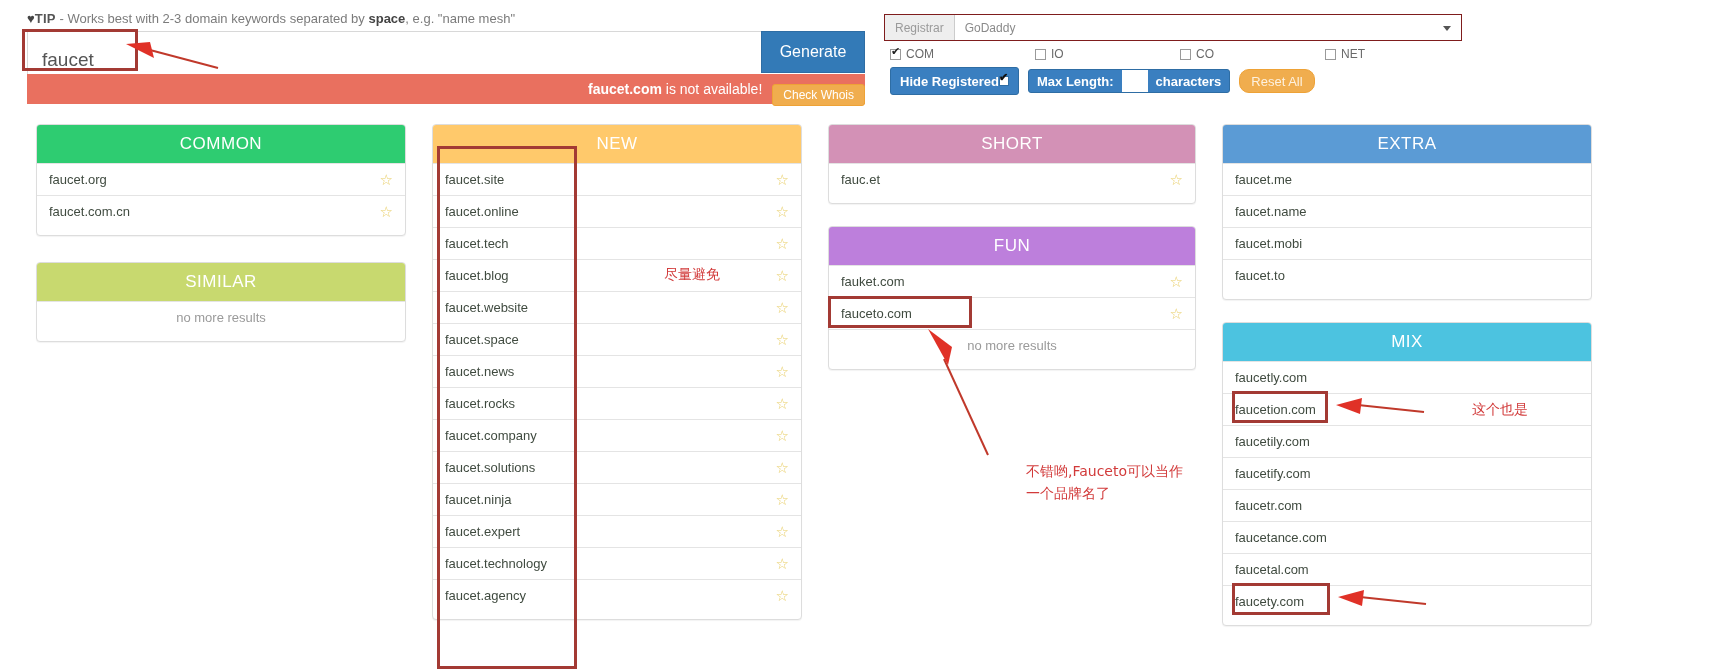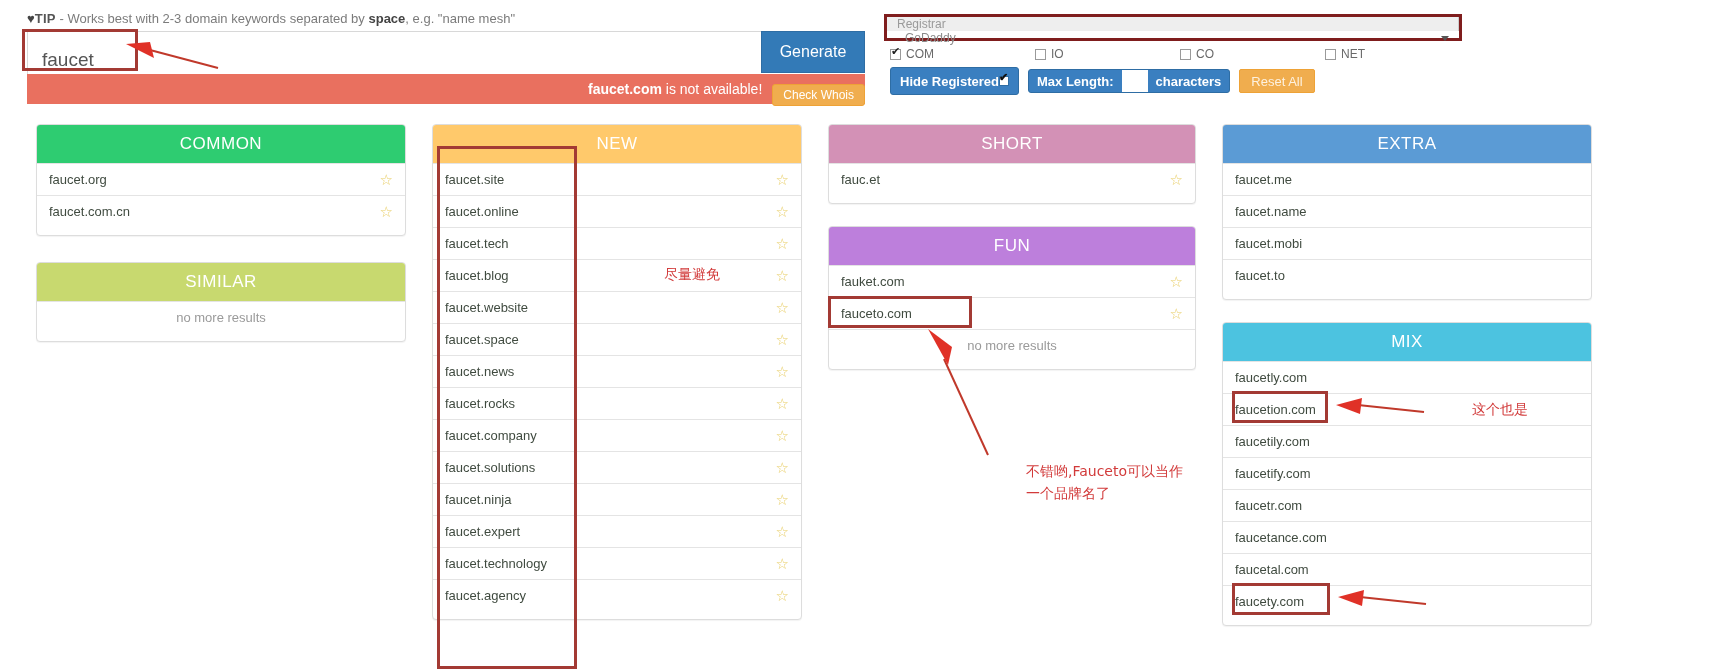--- a/index.html
+++ b/index.html
@@ -64,30 +64,30 @@
     color: #fff; font-size: 12px;
     padding: 3px 10px; border-radius: 3px; cursor: pointer;
     font-family: "Liberation Sans", sans-serif;
     margin-top: 12px;
   }
 
   
   .registrar-group {
     position: absolute; left: 884px; top: 14px;
     width: 578px; height: 27px;
-    display: flex; border: 3px solid #7f1d1d; background: #fff; flex-direction: column;
+    display: flex; border: 1px solid #7f1d1d; background: #fff;
   }
   .registrar-label {
     background: #eeeeee; border-right: 1px solid #ccc;
     padding: 0 10px; display: flex; align-items: center;
     font-size: 12px; color: #9a9a9a;
   }
   .registrar-select {
     flex: 1; display: flex; align-items: center;
-    padding: 0 18px; font-size: 12px; color: #8a8a8a;
+    padding: 0 10px; font-size: 12px; color: #8a8a8a;
     position: relative; cursor: pointer;
   }
   .caret {
     position: absolute; right: 10px; top: 50%;
     width: 0; height: 0; margin-top: -2px;
     border-left: 4px solid transparent;
     border-right: 4px solid transparent;
     border-top: 5px solid #555;
   }
 
@@ -133,21 +133,21 @@
   }
   .maxlen .seg { padding: 0 8px; }
   .maxlen input {
     width: 26px; height: 22px; border: none; outline: none;
     text-align: center; font-size: 13px;
     font-family: "Liberation Sans", sans-serif;
   }
   .btn-warn {
     background: #f0ad4e; border: 1px solid #eea236;
     color: #fdf1df; font-size: 13px;
-    border-radius: 2px; height: 24px;
+    border-radius: 10px; height: 24px;
     display: flex; align-items: center; padding: 0 11px;
     cursor: pointer;
     font-family: "Liberation Sans", sans-serif;
   }
 
   
   .card {
     position: absolute;
     border: 1px solid #dddddd; border-radius: 4px;
     background: #fff; overflow: hidden;

